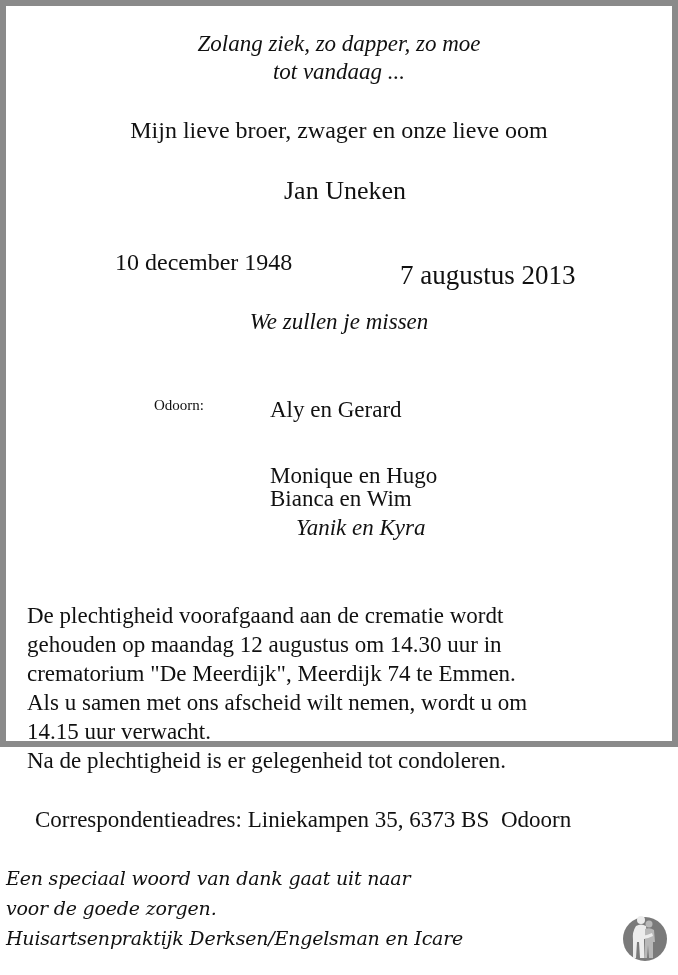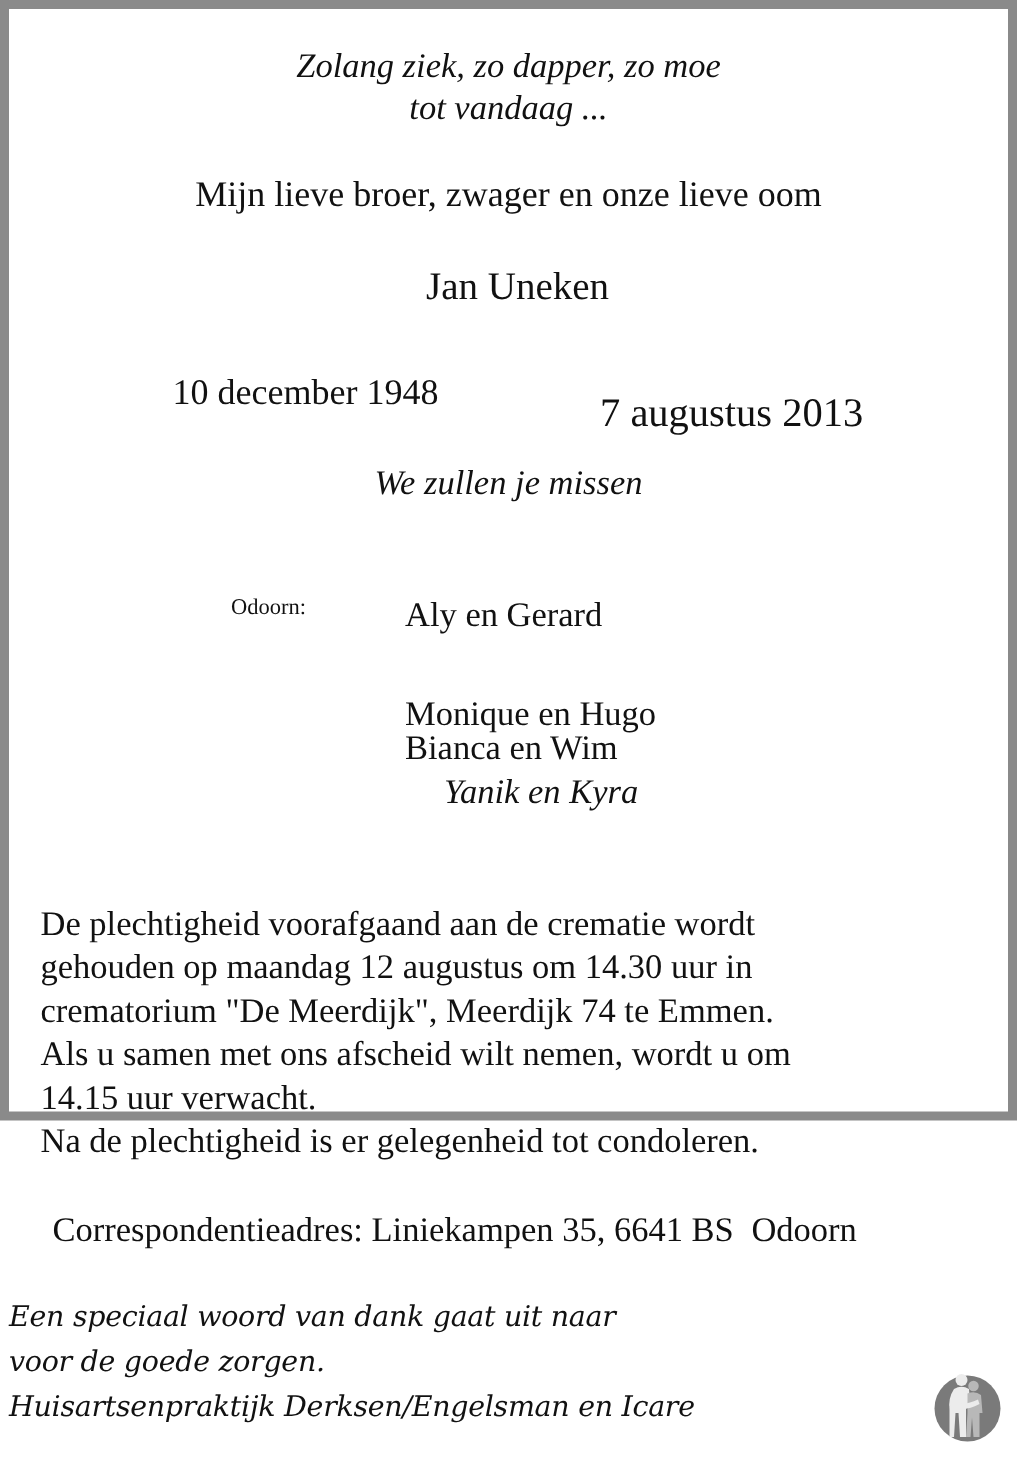--- a/index.html
+++ b/index.html
@@ -159,21 +159,21 @@
     <div>gehouden op maandag 12 augustus om 14.30 uur in</div>
     <div>crematorium "De Meerdijk", Meerdijk 74 te Emmen.</div>
     <div>Als u samen met ons afscheid wilt nemen, wordt u om</div>
     <div>14.15 uur verwacht.</div>
     <div>Na de plechtigheid is er gelegenheid tot condoleren.</div>
   </div>
 
   <p class="abs address">
     <span>Correspondentieadres:</span>
     <span>Liniekampen 35,</span>
-    <span>6641 BS</span><span class="gap"></span>
+    <span>6373 BS</span><span class="gap"></span>
     <span>Odoorn</span>
   </p>
 
   <div class="thanks">
     <div>Een speciaal woord van dank gaat uit naar</div>
     <div>voor de goede zorgen.</div>
     <div>Huisartsenpraktijk Derksen/Engelsman en Icare</div>
   </div>
 
   <div class="logo">

